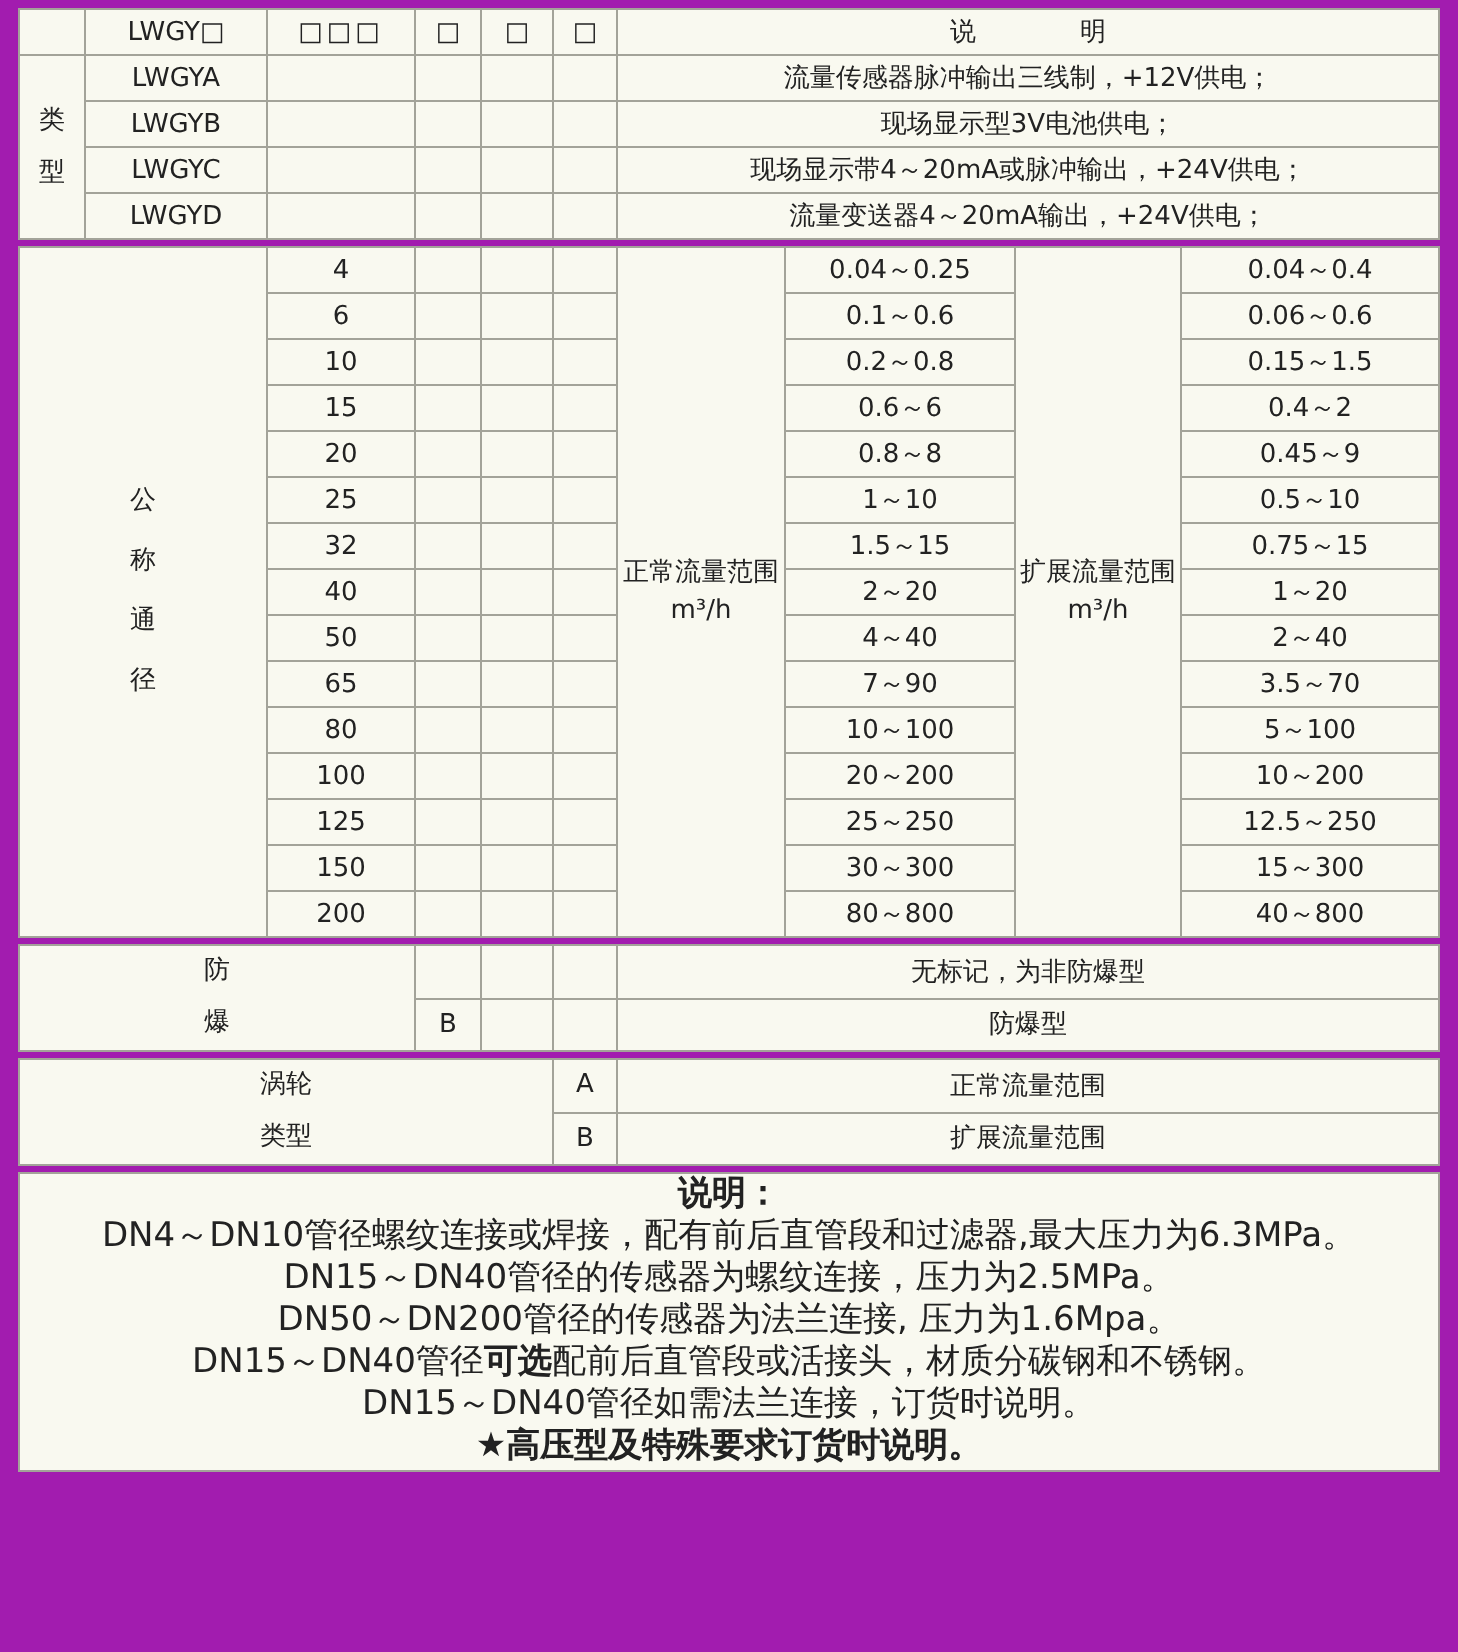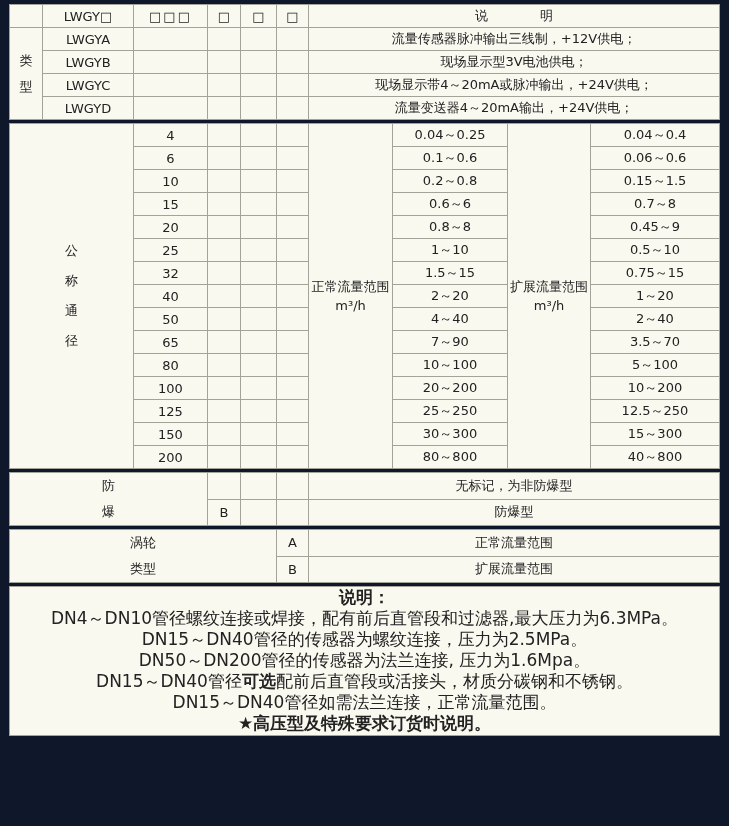--- a/index.html
+++ b/index.html
@@ -5,21 +5,21 @@
   html,body{margin:0;padding:0;}
   body{
     width:729px;height:826px;
     background:#ffffff;
     font-family:"DejaVu Sans", sans-serif;
     color:#222222;
   }
   .page{
     position:relative;
     width:729px;height:826px;
-    background:#0f172a;
+    background:#a21caf;
     padding-top:4px;
     box-sizing:border-box;
   }
   table.t{
     width:711px;
     margin-left:9px;
     border-collapse:collapse;
     table-layout:fixed;
     background:#f9f9f0;
     margin-bottom:3px;
@@ -176,21 +176,21 @@
           <td></td>
       <td>0.2～0.8</td>
       <td>0.15～1.5</td>
     </tr>
     <tr>
       <td>15</td>
       <td></td>
           <td></td>
           <td></td>
       <td>0.6～6</td>
-      <td>0.7～8</td>
+      <td>0.4～2</td>
     </tr>
     <tr>
       <td>20</td>
       <td></td>
           <td></td>
           <td></td>
       <td>0.8～8</td>
       <td>0.45～9</td>
     </tr>
     <tr>
@@ -325,20 +325,20 @@
 
   <table class="t tF">
     <tbody>
         <tr>
       <td class="notes-cell">
         <div class="note-line note-title">说明：</div>
         <div class="note-line">DN4～DN10管径螺纹连接或焊接，配有前后直管段和过滤器,最大压力为6.3MPa。</div>
         <div class="note-line">DN15～DN40管径的传感器为螺纹连接，压力为2.5MPa。</div>
         <div class="note-line">DN50～DN200管径的传感器为法兰连接, 压力为1.6Mpa。</div>
         <div class="note-line"><span>DN15～DN40管径</span><span class="note-strong">可选</span><span>配前后直管段或活接头，材质分碳钢和不锈钢。</span></div>
-        <div class="note-line">DN15～DN40管径如需法兰连接，正常流量范围。</div>
+        <div class="note-line">DN15～DN40管径如需法兰连接，订货时说明。</div>
         <div class="note-line note-title">★高压型及特殊要求订货时说明。</div>
       </td>
     </tr>
   </tbody>
     </table>
 
 </div>
 
 </body></html>

